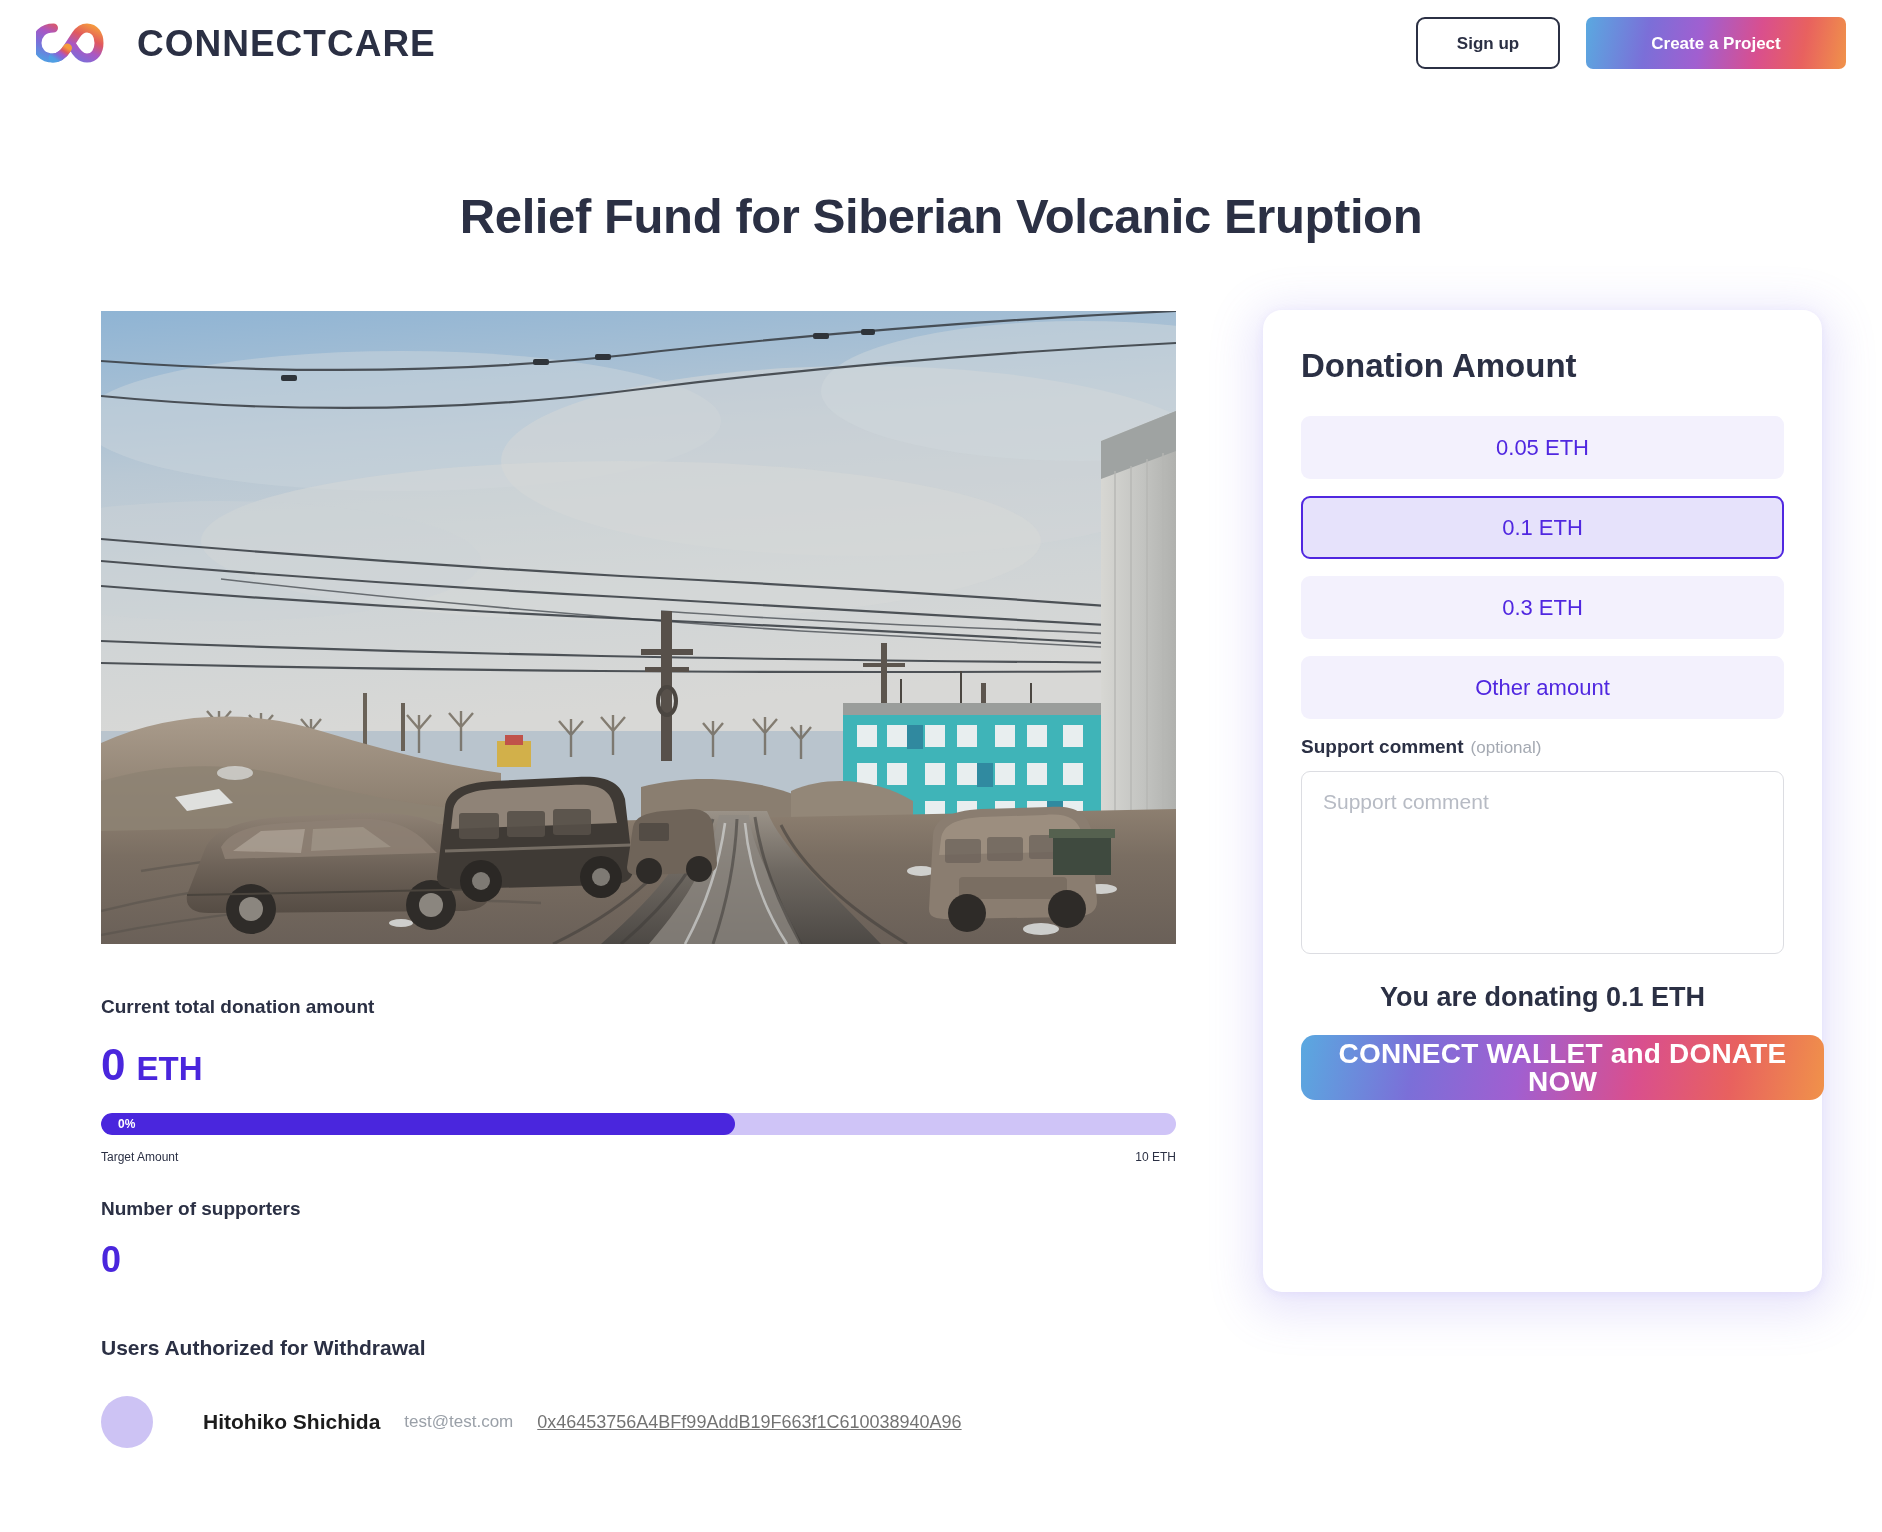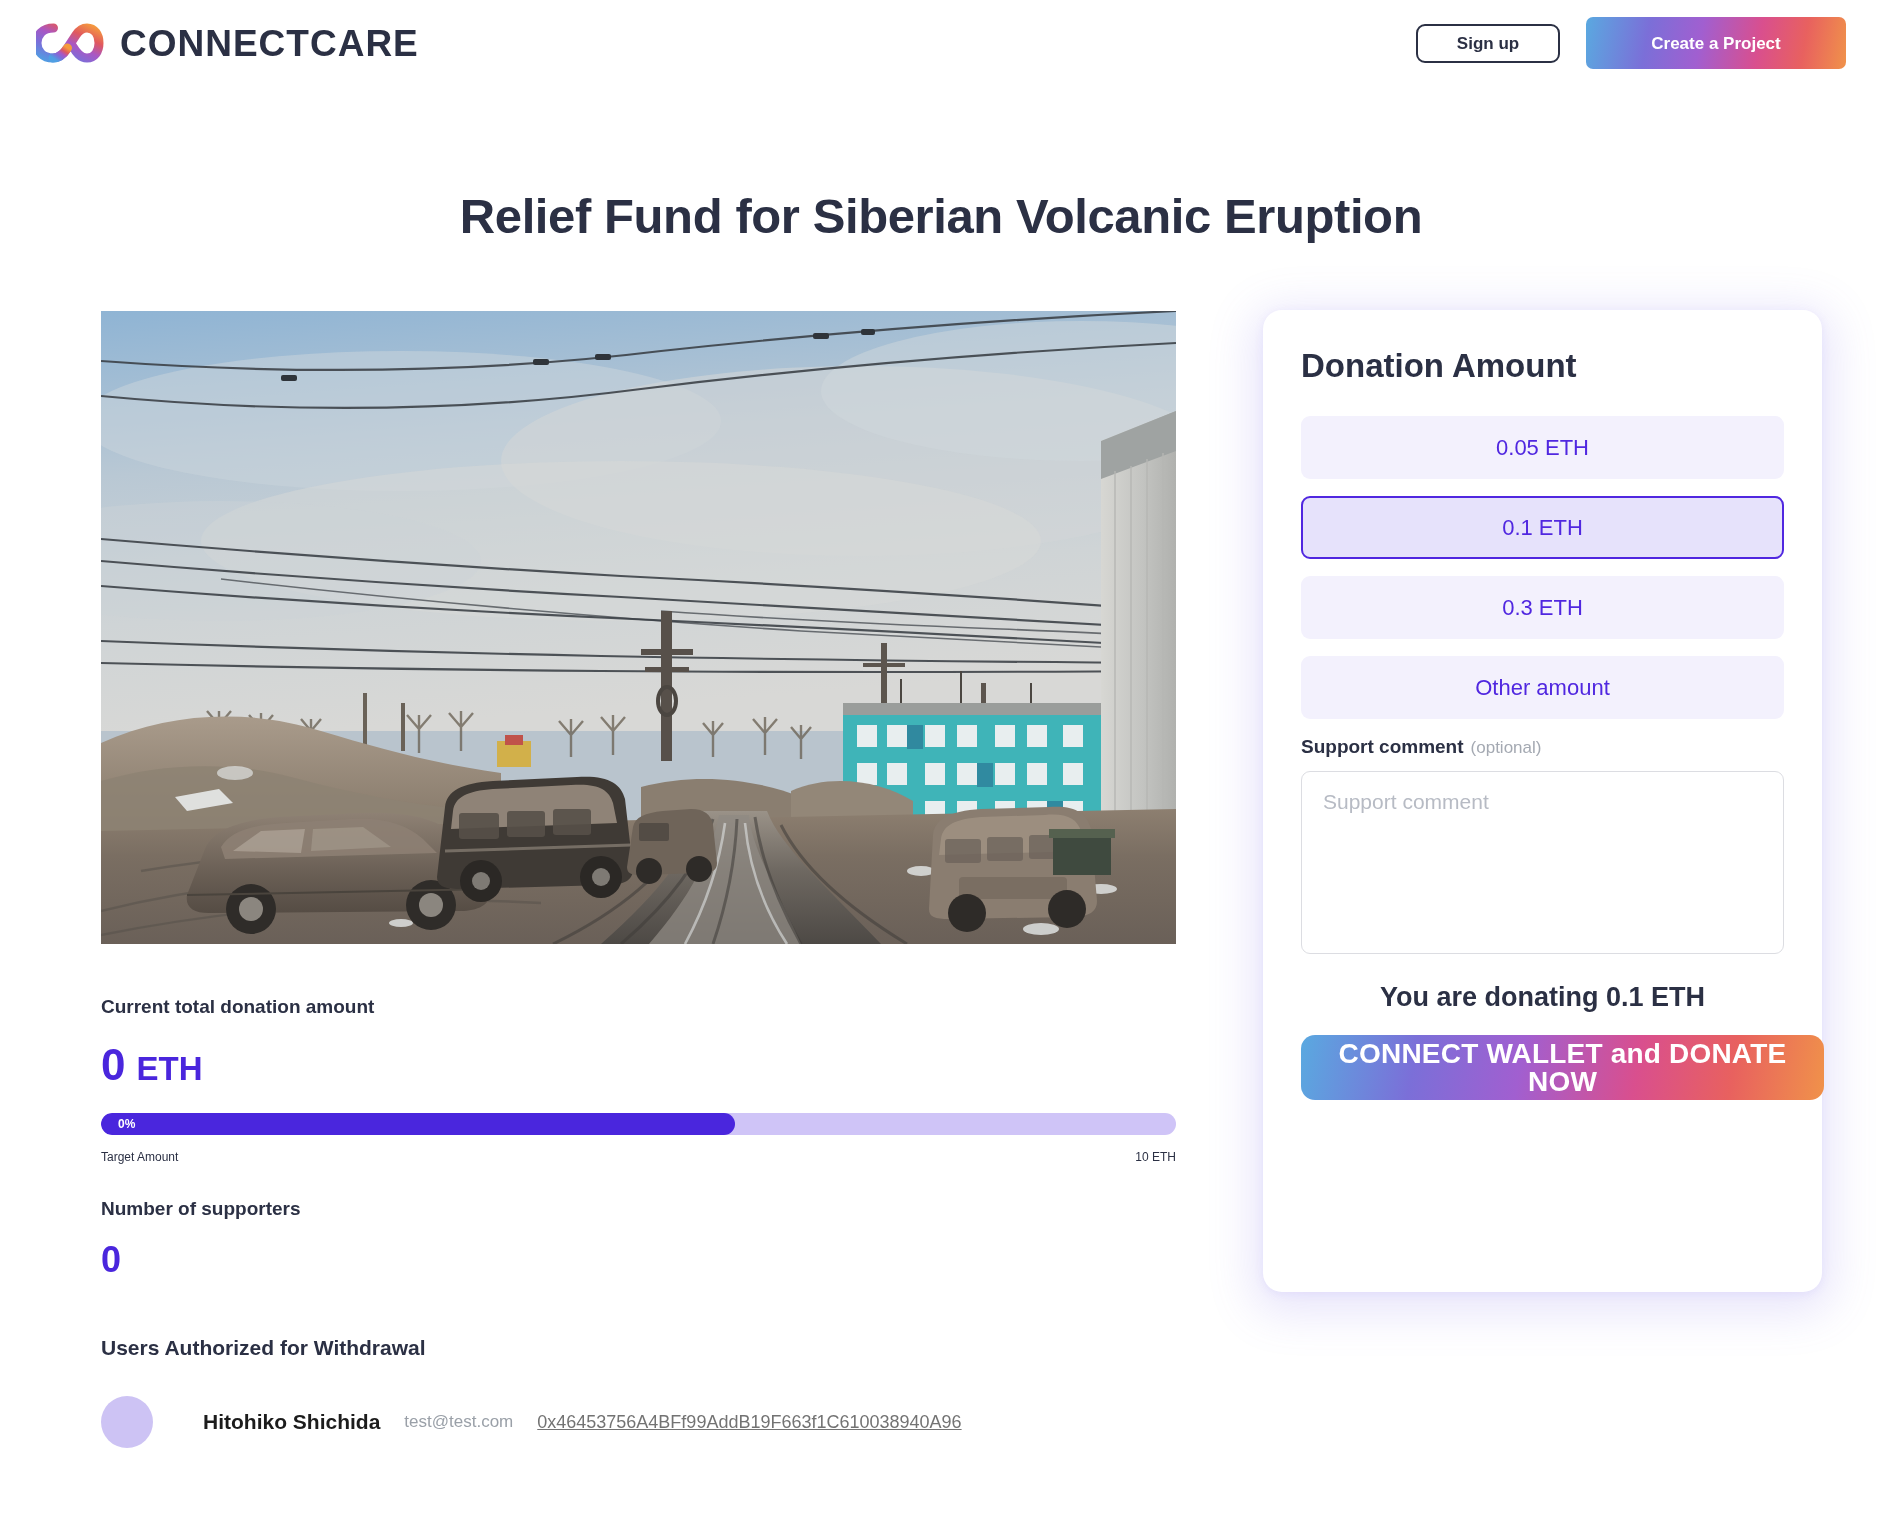--- a/index.html
+++ b/index.html
@@ -31,21 +31,21 @@
     align-items: center;
     background: #ffffff;
   }
 
   .brand {
     position: absolute;
     left: 36px;
     top: 20px;
     display: flex;
     align-items: center;
-    gap: 16px;
+    gap: 33px;
   }
 
   .brand-mark { width: 68px; height: 46px; display: block; }
 
   .brand-text {
     font-size: 37px;
     font-weight: 700;
     letter-spacing: 1.0px;
     color: #2b3044;
     line-height: 1;
@@ -56,21 +56,21 @@
     position: absolute;
     right: 36px;
     top: 17px;
     display: flex;
     align-items: center;
     gap: 26px;
   }
 
   .btn-signup {
     width: 144px;
-    height: 39px;
+    height: 52px;
     border: 2px solid #2b3044;
     border-radius: 9px;
     background: #ffffff;
     color: #2b3044;
     font-family: "Liberation Sans", sans-serif;
     font-size: 17px;
     font-weight: 700;
     cursor: pointer;
     line-height: 1;
   }

